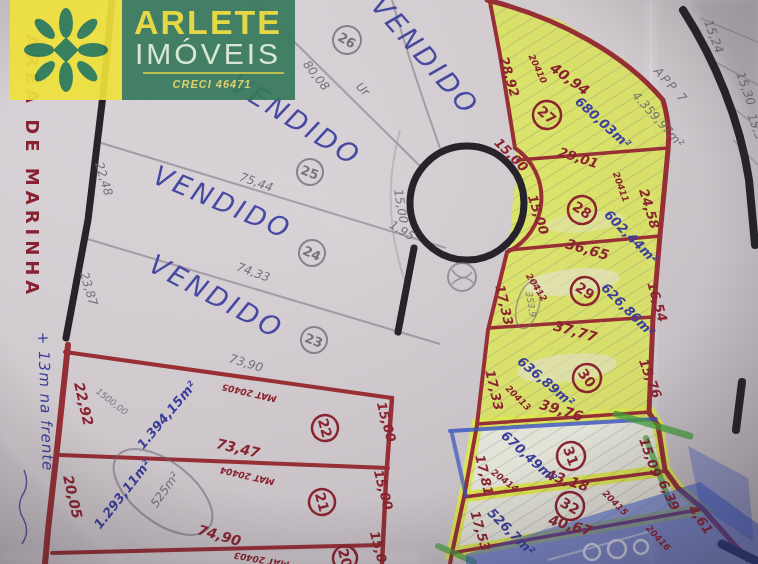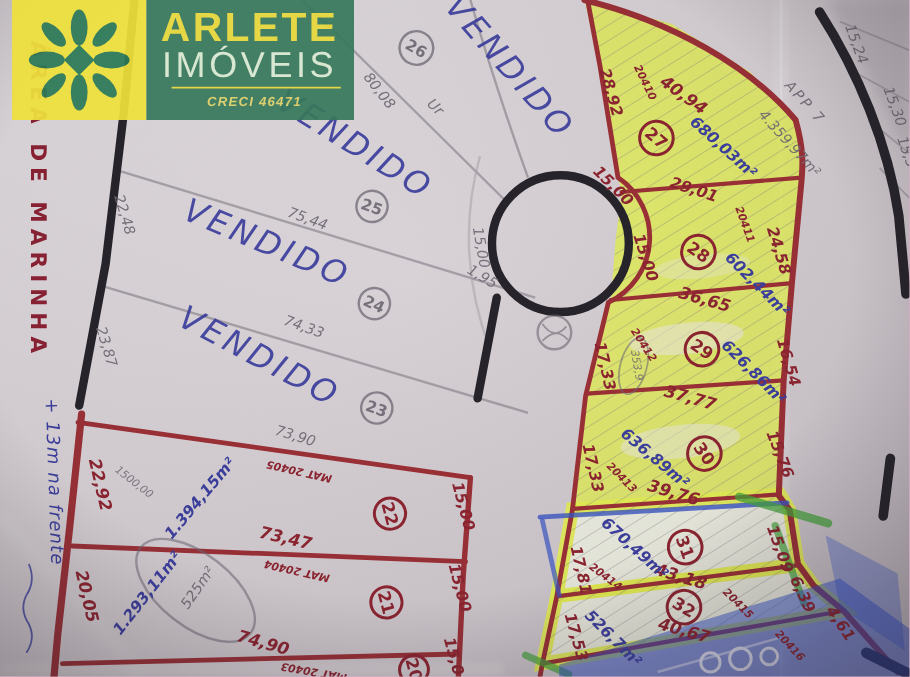--- a/index.html
+++ b/index.html
@@ -1,17 +1,17 @@
 <!DOCTYPE html>
 <html><head>
 <meta charset="utf-8">
 <style>
   html,body{margin:0;padding:0;background:#b8b2b6;}
   #stage{position:relative;width:758px;height:564px;overflow:hidden;
-         font-family:"DejaVu Sans",sans-serif;background:#f9a8d4;}
+         font-family:"DejaVu Sans",sans-serif;background:#b91c1c;}
   svg{position:absolute;left:0;top:0;}
   text{user-select:none;}
   .tr{fill:#8e2430;font-size:13px;font-weight:bold;font-style:italic;}
   .trb{fill:#8e2430;font-size:14px;font-weight:bold;font-style:italic;}
   .tm{fill:#8e2430;font-size:9px;font-weight:bold;font-style:italic;}
   .tp{fill:#6e6874;font-size:12px;font-style:italic;opacity:.9;}
   .tps{fill:#6e6874;font-size:9px;font-style:italic;opacity:.85;}
   .tb{fill:#3c3f9f;font-size:13px;font-style:italic;font-weight:bold;}
   .rn{fill:#8e2430;font-size:14px;font-weight:bold;text-anchor:middle;}
   .pn{fill:#6e6874;font-size:13px;font-weight:bold;text-anchor:middle;opacity:.9;}

